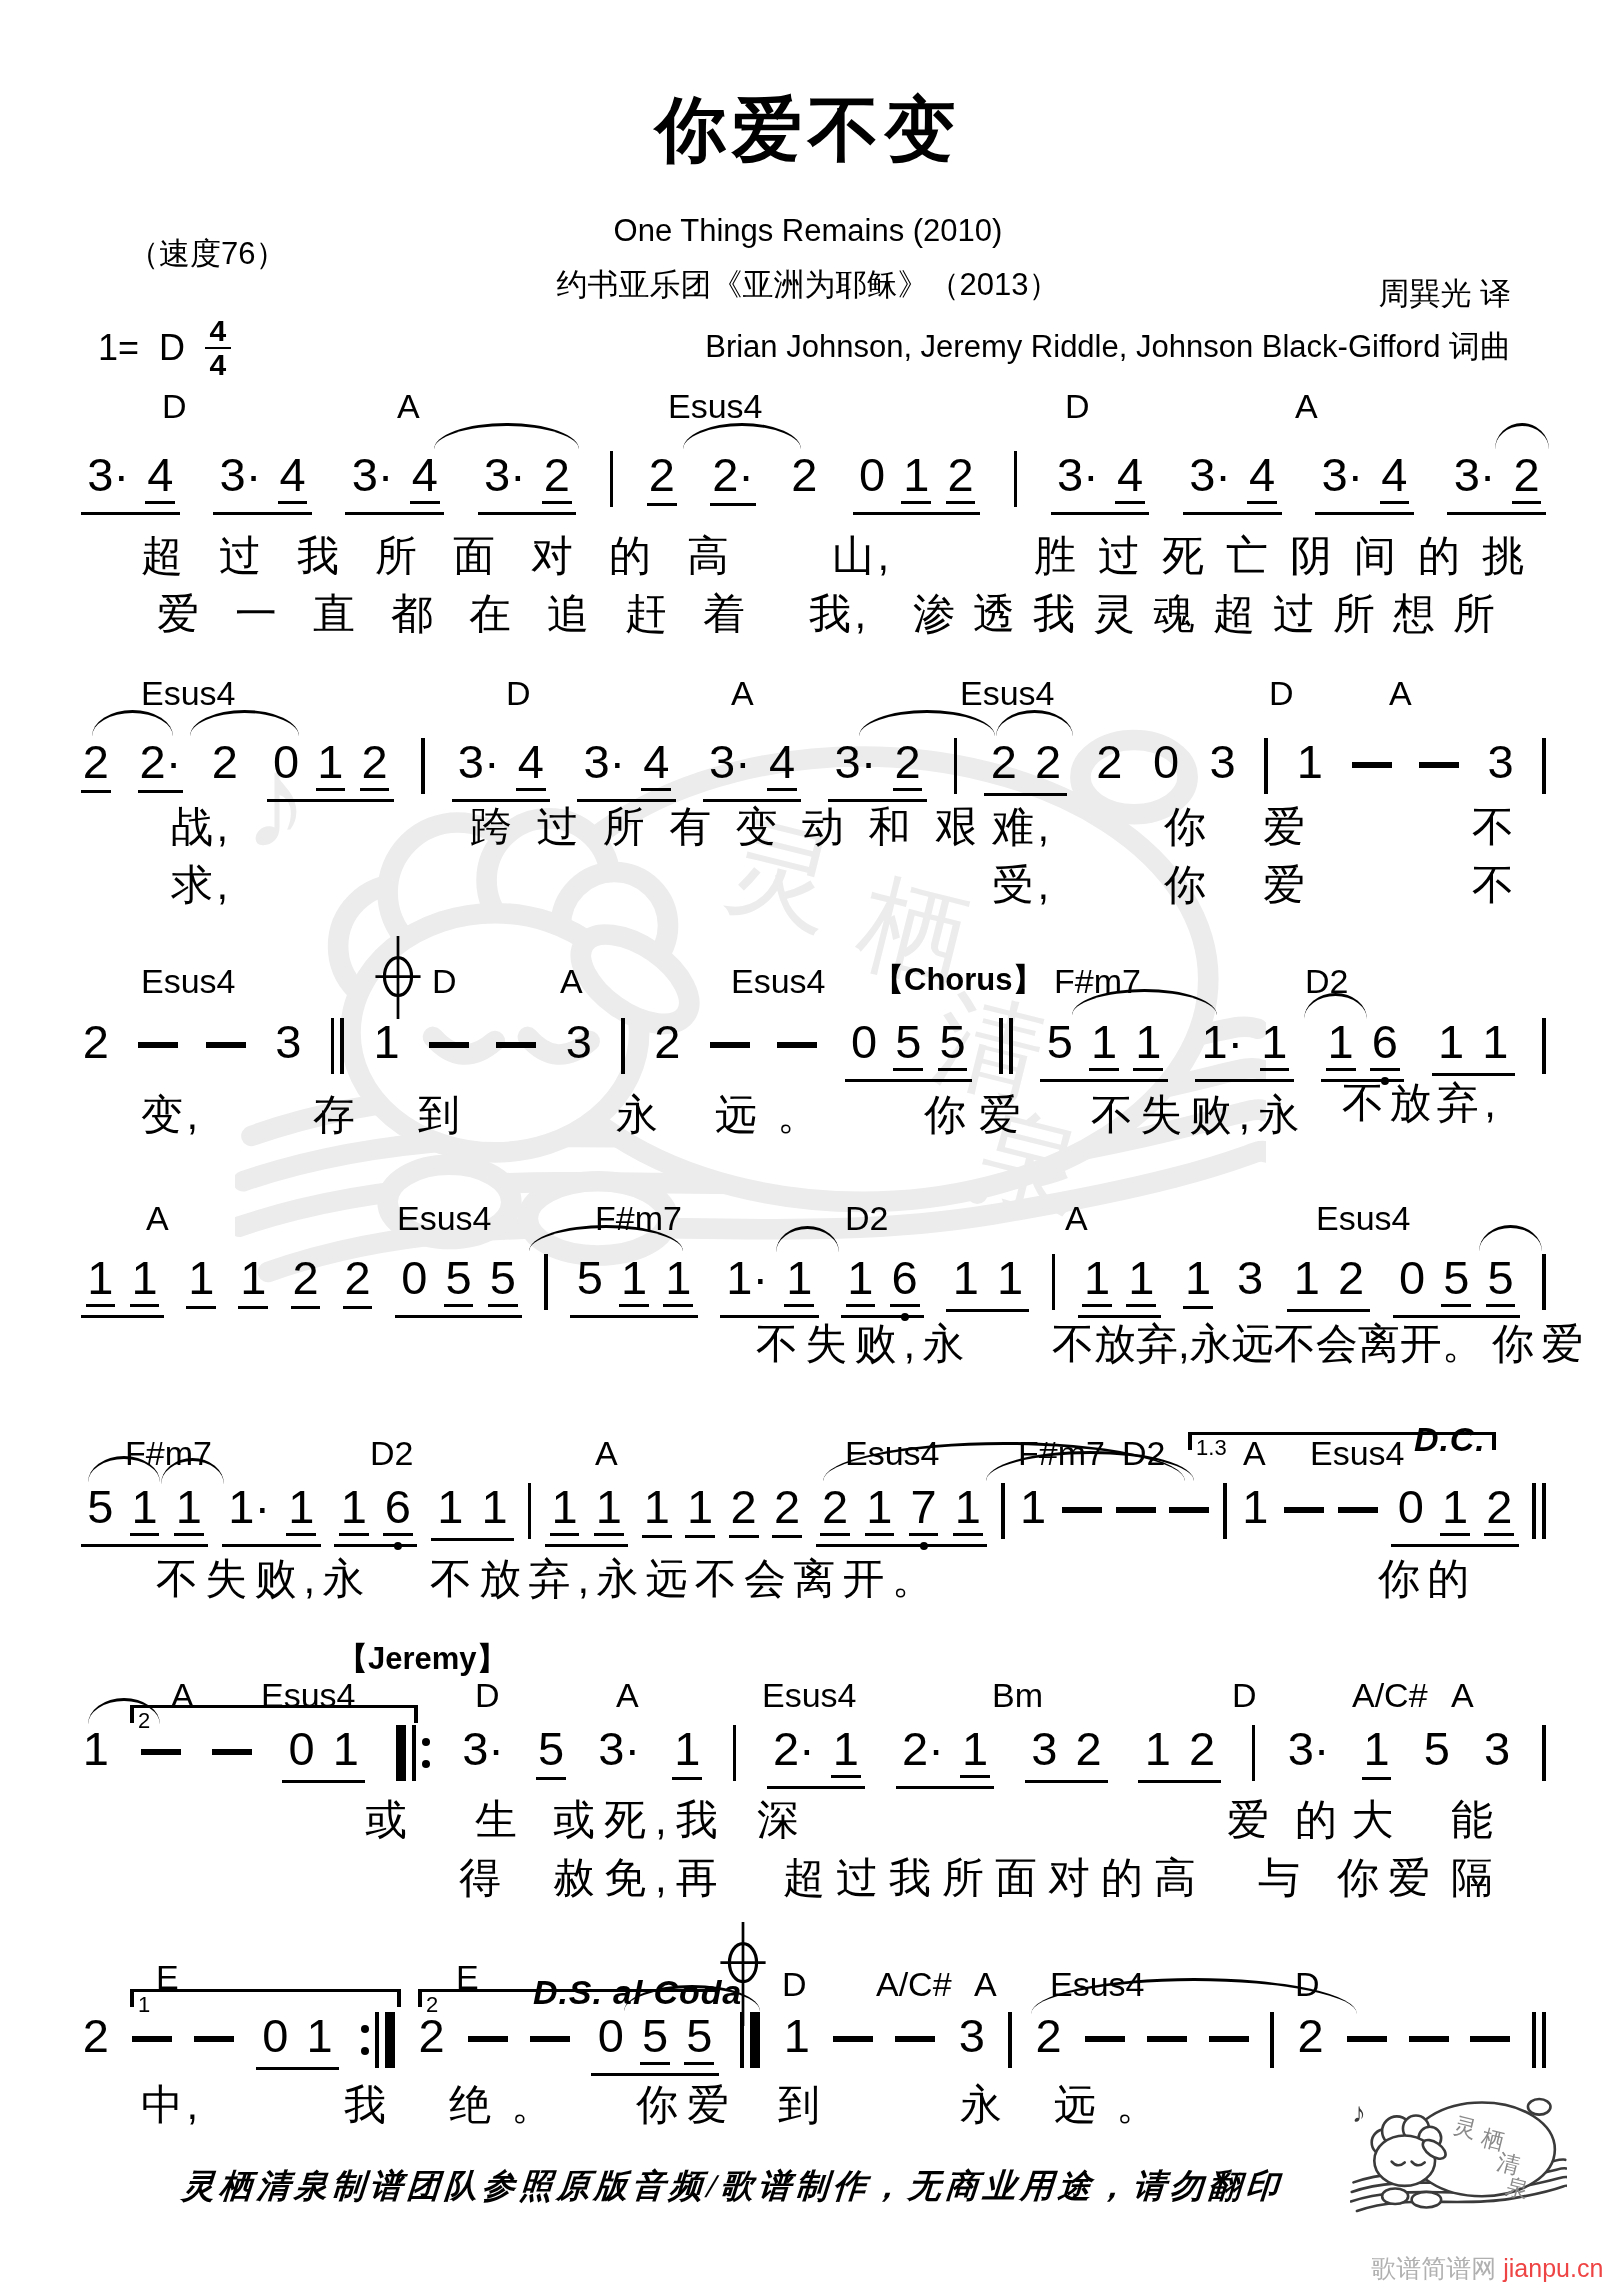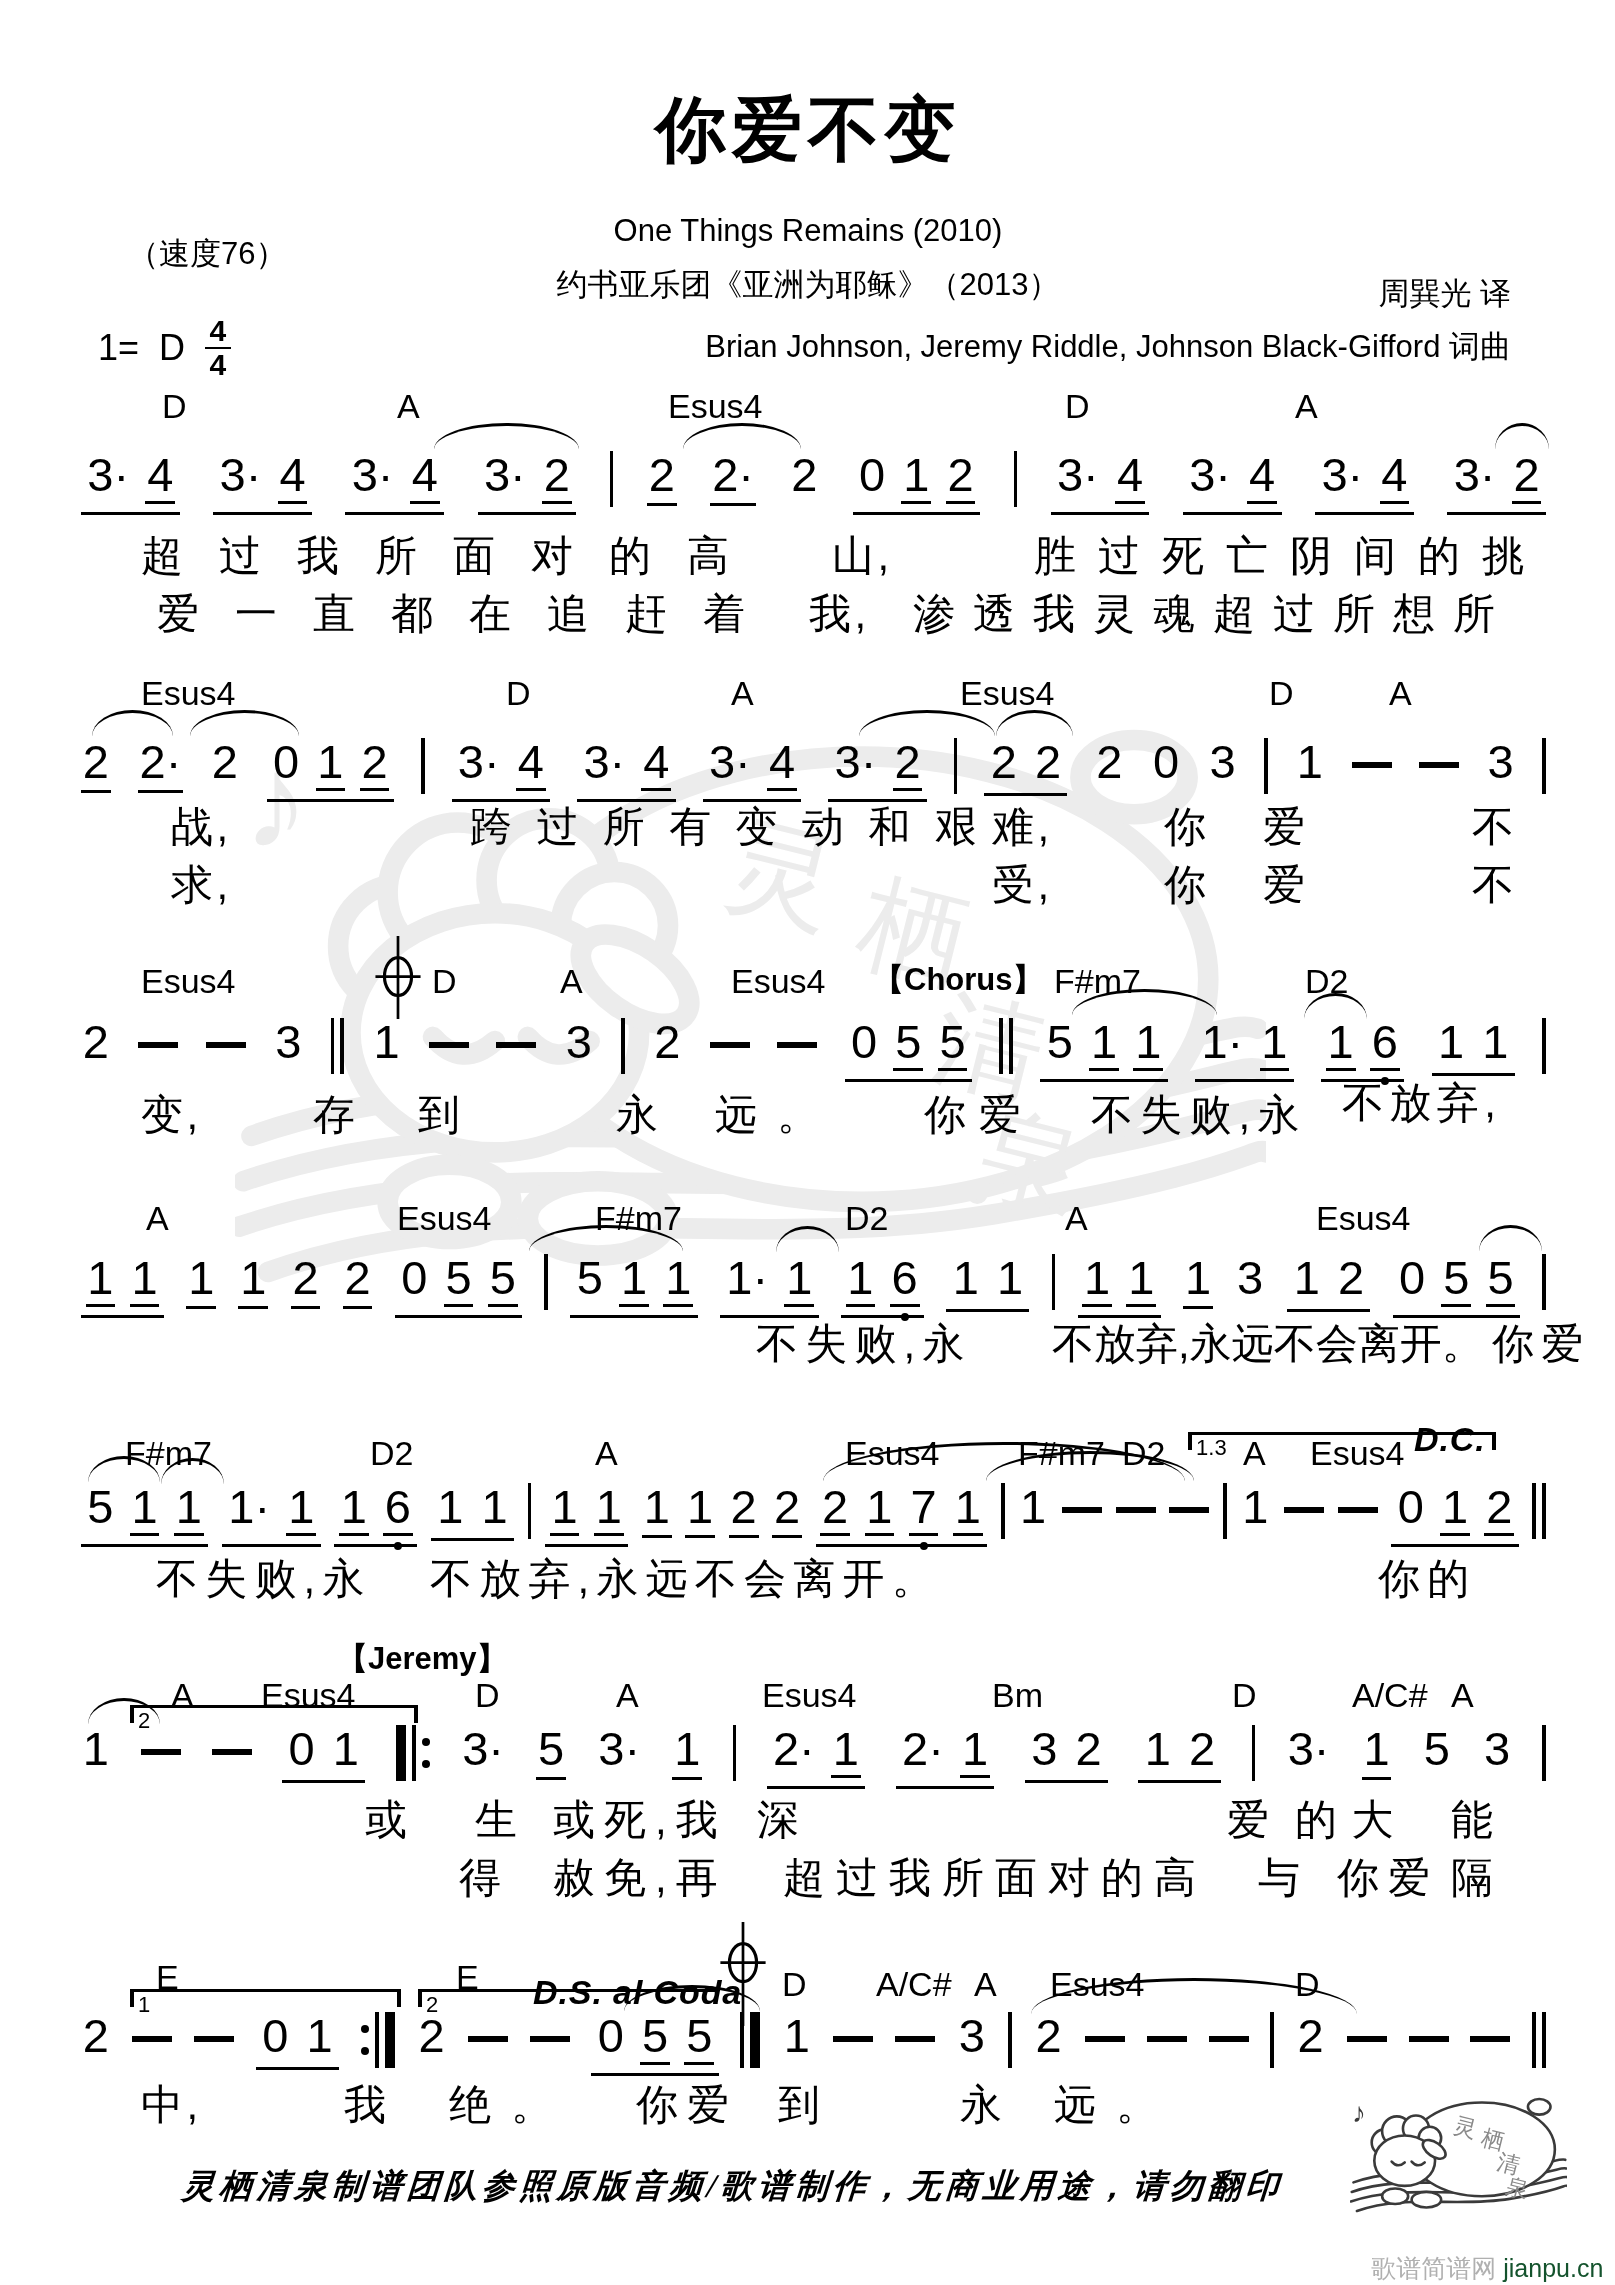--- a/index.html
+++ b/index.html
@@ -610,15 +610,15 @@
    </g>
    <text x="2" y="30" font-size="32" fill="#3a3a3a">♪</text>
 
     <text x="118" y="42" font-size="26" fill="#8a8a8a" transform="rotate(14 118 42)">灵</text>
     <text x="150" y="56" font-size="26" fill="#8a8a8a" transform="rotate(14 150 56)">栖</text>
     <text x="168" y="84" font-size="26" fill="#8a8a8a" transform="rotate(14 168 84)">清</text>
     <text x="178" y="112" font-size="26" fill="#8a8a8a" transform="rotate(14 178 112)">泉</text>
     </svg></div>
 <div class="abs cornermark">
   <span id="sitename" style="color: rgb(176, 176, 176);">歌谱简谱网</span>
-  <span id="siteurl" style="color: #14532d; text-align: right;">jianpu.cn</span>
+  <span id="siteurl" style="color: #ef4444; text-align: right;">jianpu.cn</span>
 </div>
 
 
 </body></html>

